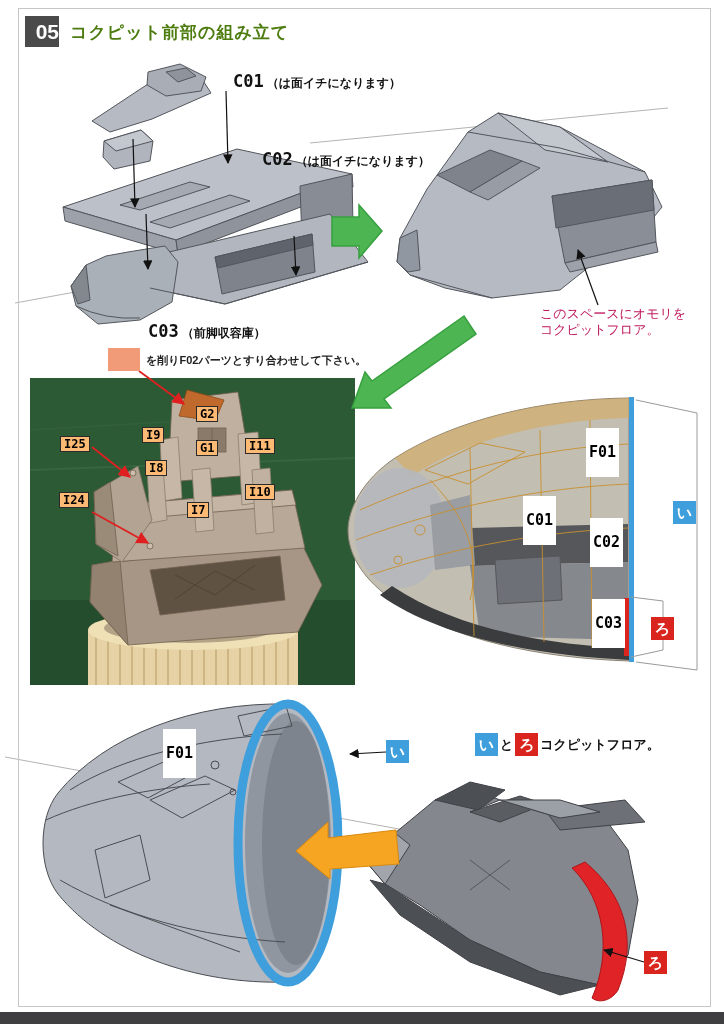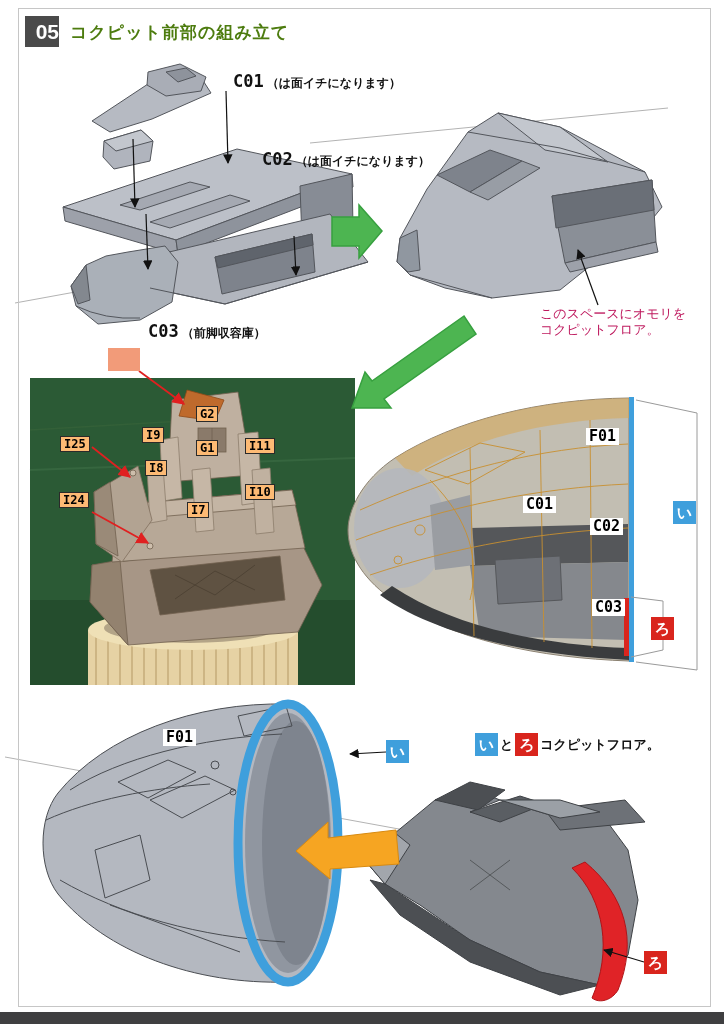--- a/index.html
+++ b/index.html
@@ -14,21 +14,21 @@
   #page-title{left:70px;top:21px;font-size:17px;font-weight:bold;color:#4d7c0f;letter-spacing:1px;}
   .part-label{display:flex;align-items:baseline;gap:3px;white-space:nowrap;color:#111;}
   .part-label .code{font-family:"DejaVu Sans Mono","Liberation Mono",monospace;font-weight:bold;font-size:17px;}
   .part-label .pname{font-weight:bold;font-size:12px;}
   .note-text{font-size:11px;font-weight:bold;color:#222;white-space:nowrap;}
   .weight-note{font-size:13px;font-weight:normal;color:#be185d;line-height:16px;white-space:nowrap;}
   .plabel{background:#fdba74;border:1px solid #2a2a2a;color:#000;
           font-family:"DejaVu Sans Mono","Liberation Mono",monospace;
           font-weight:bold;font-size:12px;line-height:14px;padding:0 3px;white-space:nowrap;}
   .cadlabel{background:#fff;color:#000;font-family:"DejaVu Sans Mono","Liberation Mono",monospace;
-            font-weight:bold;font-size:15px;line-height:17px;padding:0 3px;white-space:nowrap;}
+            font-weight:bold;font-size:15px;line-height:17px;padding:16px 3px;white-space:nowrap;}
   .kanabox{width:23px;height:23px;color:#fff;font-weight:bold;font-size:15px;
            text-align:center;line-height:23px;}
   .kanabox.blue{background:#3f9fdc;}
   .kanabox.red{background:#d9251d;}
   #flush-note{display:flex;align-items:center;gap:2px;}
   #flush-note .jptext{font-size:13px;font-weight:bold;color:#111;white-space:nowrap;}
   #swatch{left:108px;top:348px;width:32px;height:23px;background:#f29b79;}
 </style>
 </head>
 <body>
@@ -251,20 +251,21 @@
     <span class="code">C03</span>
     <span class="pname">（前脚収容庫）</span>
   </div>
 
   <div class="abs weight-note" style="left:540px;top:306px">
     <div>このスペースにオモリを</div>
     <div>コクピットフロア。</div>
   </div>
 
   <div class="abs" id="swatch"></div>
+  <div class="abs note-text" style="left:146px;top:353px">を削りF02パーツとすり合わせして下さい。</div>
 
   <div class="abs plabel" style="left:196px;top:406px">G2</div>
   <div class="abs plabel" style="left:142px;top:427px">I9</div>
   <div class="abs plabel" style="left:196px;top:440px">G1</div>
   <div class="abs plabel" style="left:245px;top:438px">I11</div>
   <div class="abs plabel" style="left:60px;top:436px">I25</div>
   <div class="abs plabel" style="left:145px;top:460px">I8</div>
   <div class="abs plabel" style="left:59px;top:492px">I24</div>
   <div class="abs plabel" style="left:187px;top:502px">I7</div>
   <div class="abs plabel" style="left:245px;top:484px">I10</div>

